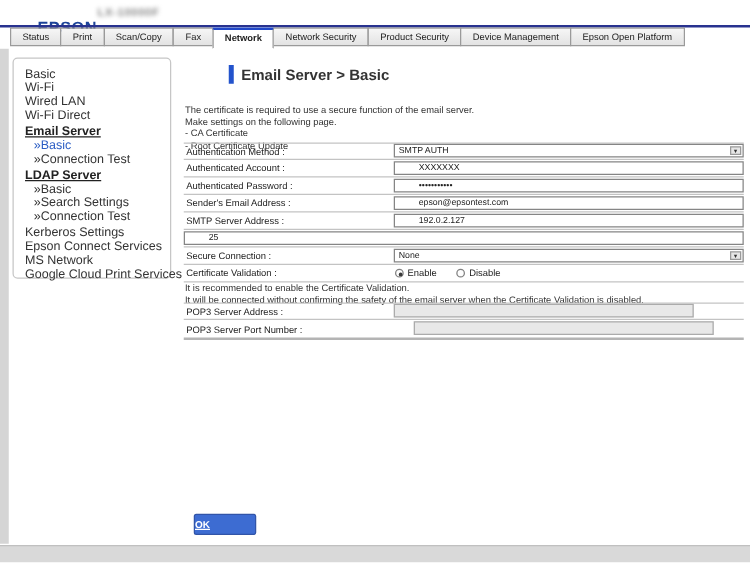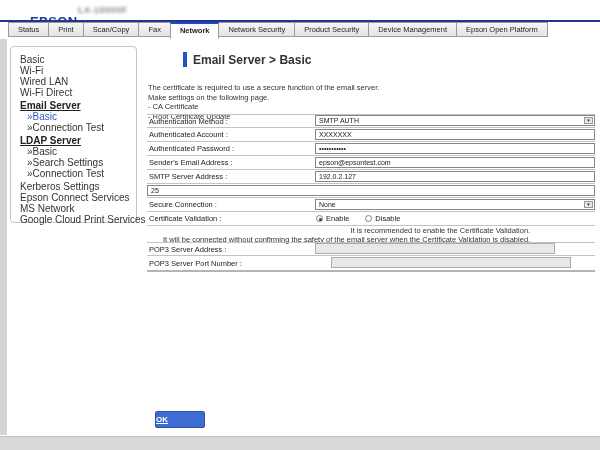--- a/index.html
+++ b/index.html
@@ -64,21 +64,21 @@
   #form-main { top:68px; }
   #form-pop3 { top:196px; border-bottom:2px solid #b4b4b4; }
   .frow { display:flex; align-items:center; height:14px; border-bottom:1px solid #c3c3c3; }
   .frow:first-child { border-top:1px solid #c3c3c3; }
   #form-pop3 .frow:last-child { border-bottom:none;gap:16px; }
   .flabel { width:168px; flex-shrink:0; font-size:7.5px; color:#222; padding-left:2px; }
   .fvalue { flex:1; position:relative; height:14px; }
   .tinput {
     position:absolute; top:1px; left:0; width:100%; height:11px;
     border:1px solid #858585; background:#fff; color:#222;
-    font-family:inherit; font-size:7px; padding:0 3px;
+    font-family:inherit; font-size:7px; padding:0 19px;
   }
   .tinput:disabled { background:#e8e8e8; border-color:#ababab; width:240px; }
   .selectbox {
     position:absolute; top:1px; left:0; width:100%; height:11px;
     border:1px solid #858585; background:#fff; cursor:pointer;
   }
   .sel-text { position:absolute; left:3px; top:1px; font-size:7px; line-height:8px; color:#222; }
   .sel-arrow {
     position:absolute; right:1px; top:1px; width:9px; height:7px;
     background:#e6e6e6; border:1px solid #9a9a9a;
@@ -87,21 +87,21 @@
   .radio-group { display:flex; align-items:center; height:14px; padding-left:1px; }
   .radio {
     display:inline-block; width:7px; height:7px; border:1px solid #808080;
     border-radius:50%; background:#fdfdfd; position:relative; cursor:pointer; flex-shrink:0;
   }
   .radio-checked::after {
     content:""; position:absolute; left:1.5px; top:1.5px; width:3px; height:3px;
     border-radius:50%; background:#3a3a3a;
   }
   .rlabel { font-size:7.5px; color:#222; margin:0 16px 0 3px; }
-  .note { position:absolute; top:181px; left:16px;text-align:right; }
+  .note { position:absolute; top:181px; left:1px; }
   .note div { font-size:7.5px; line-height:8.5px; color:#333; }
   .ok-btn {
     position:absolute; left:8px; top:365px; width:50px; height:17px;
     background:var(--ok-blue,#3d6cd2); color:#fff; font-family:inherit;
     font-size:8px; font-weight:bold; border:1px solid #3154a8; border-radius:2px;
     cursor:pointer; text-align:left;text-decoration:underline;
   }
 </style>
 </head>
 <body>

